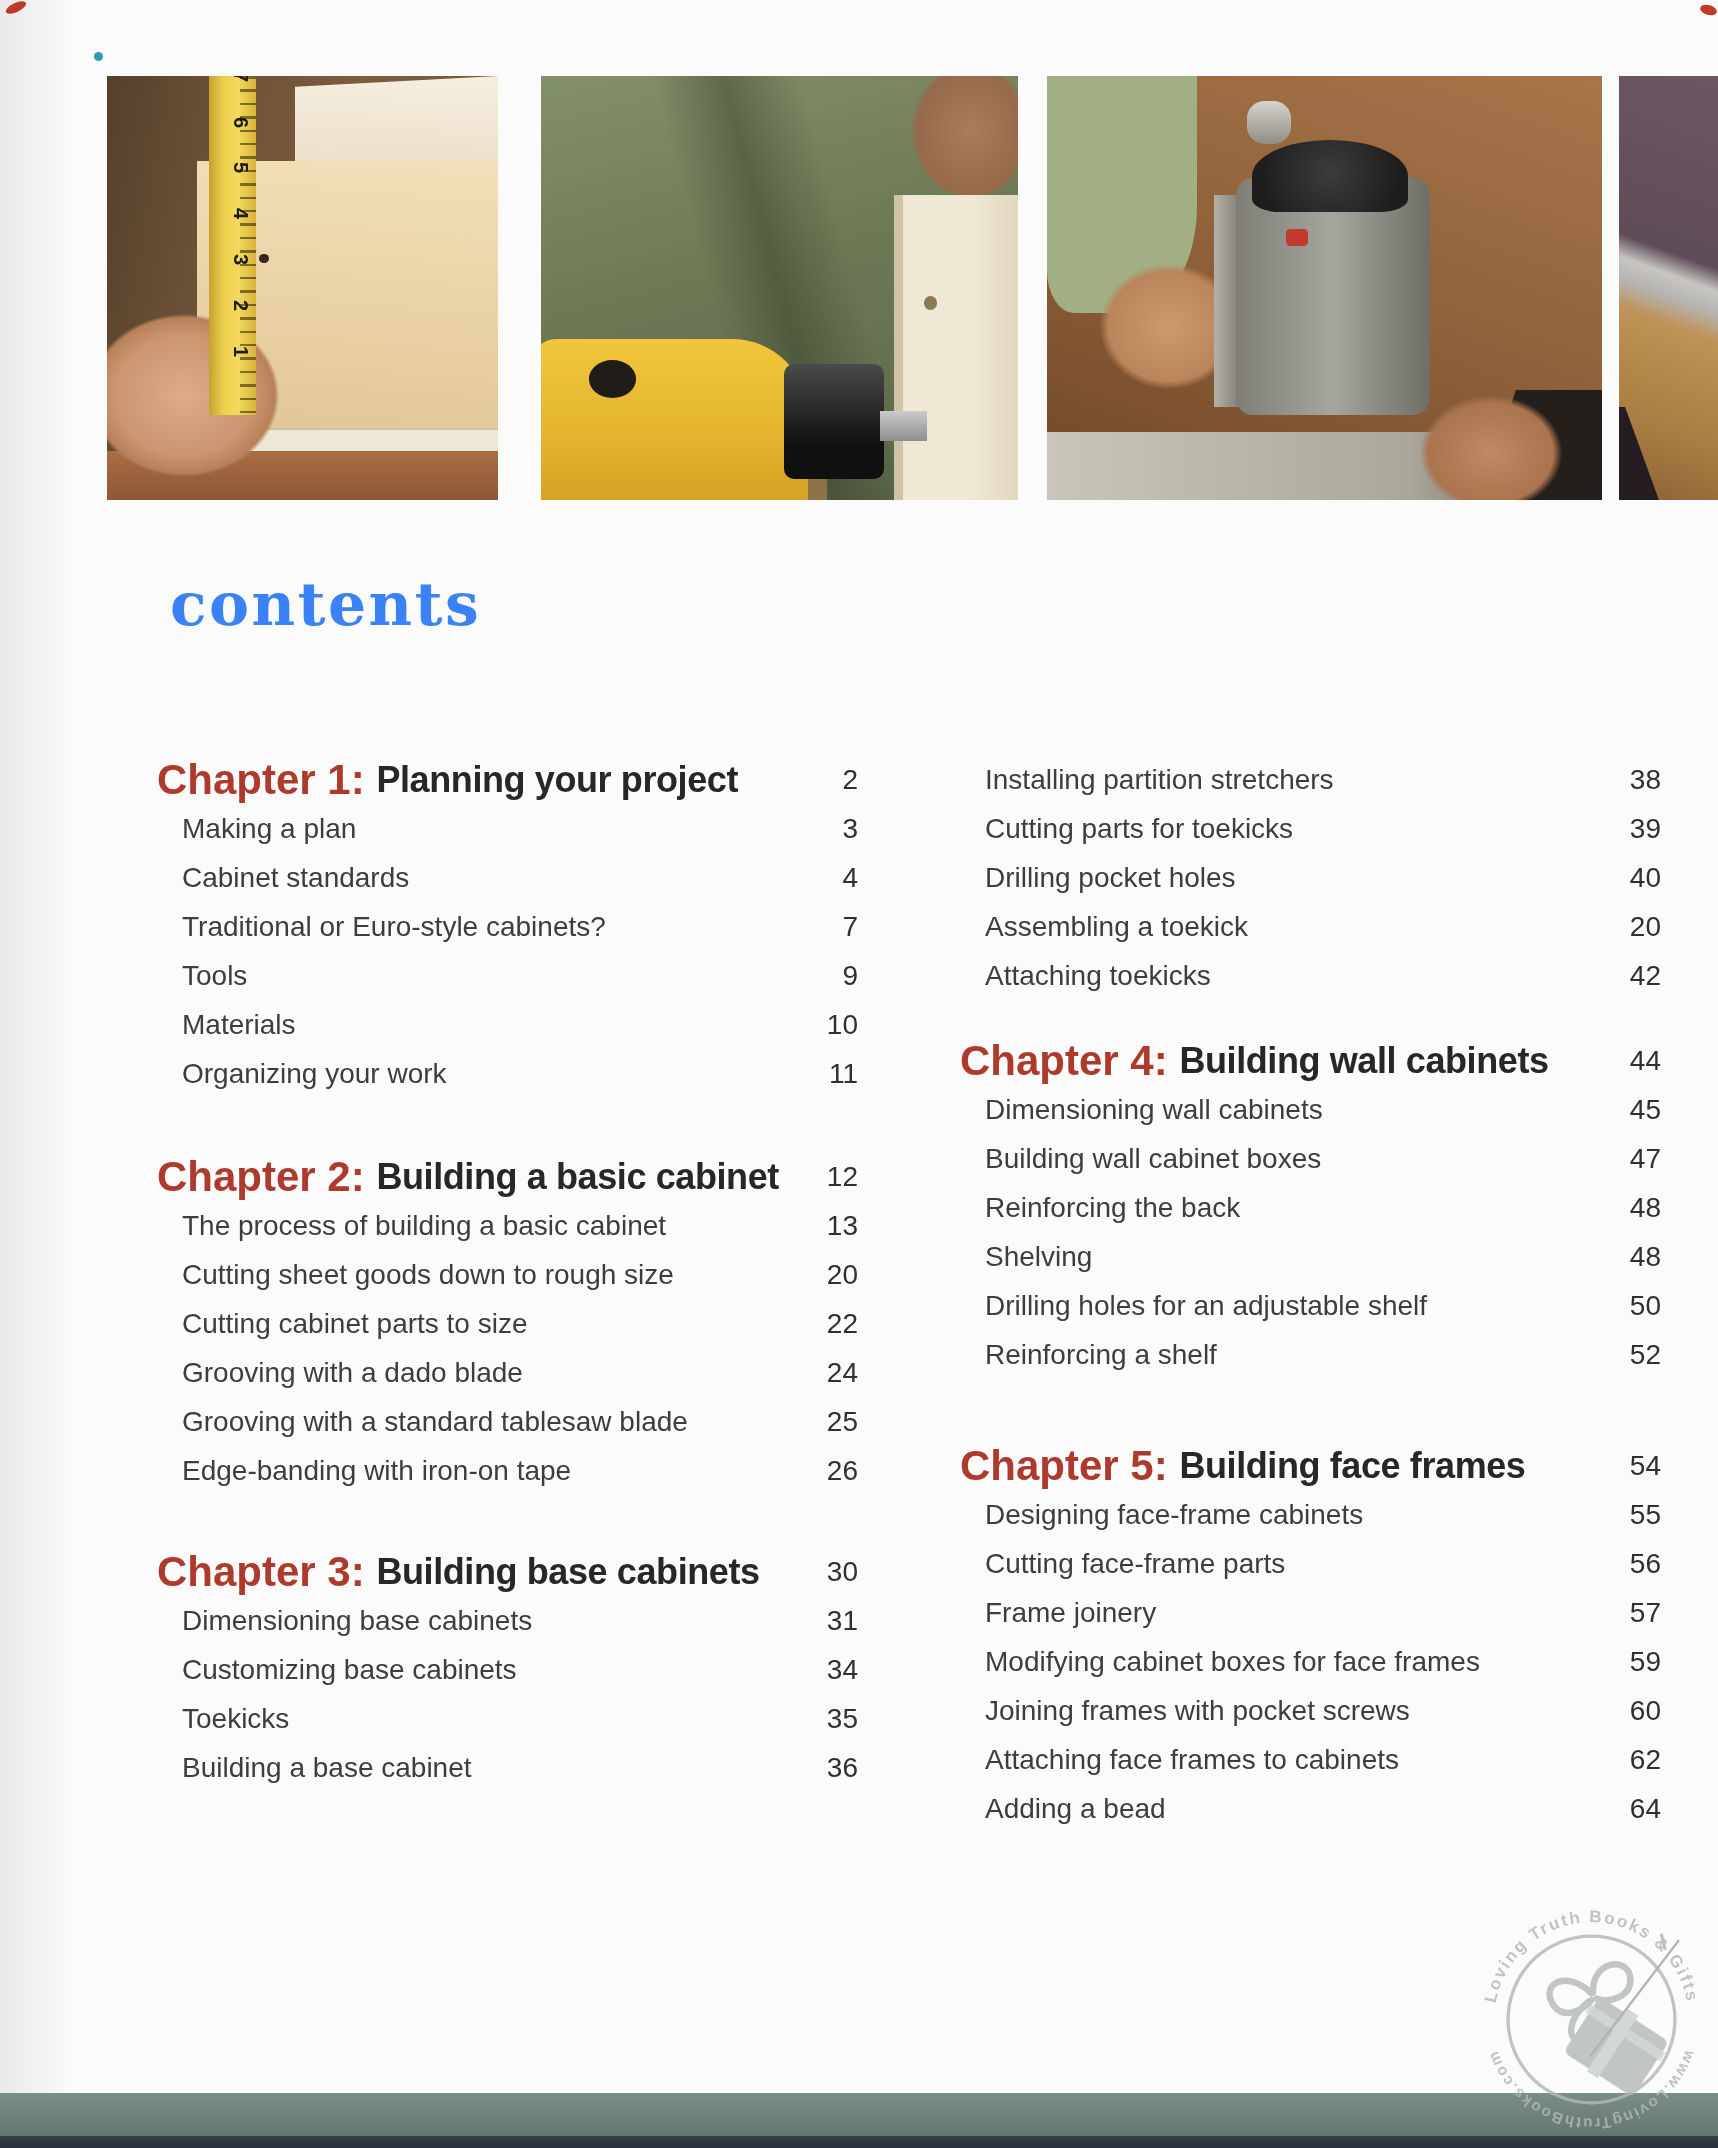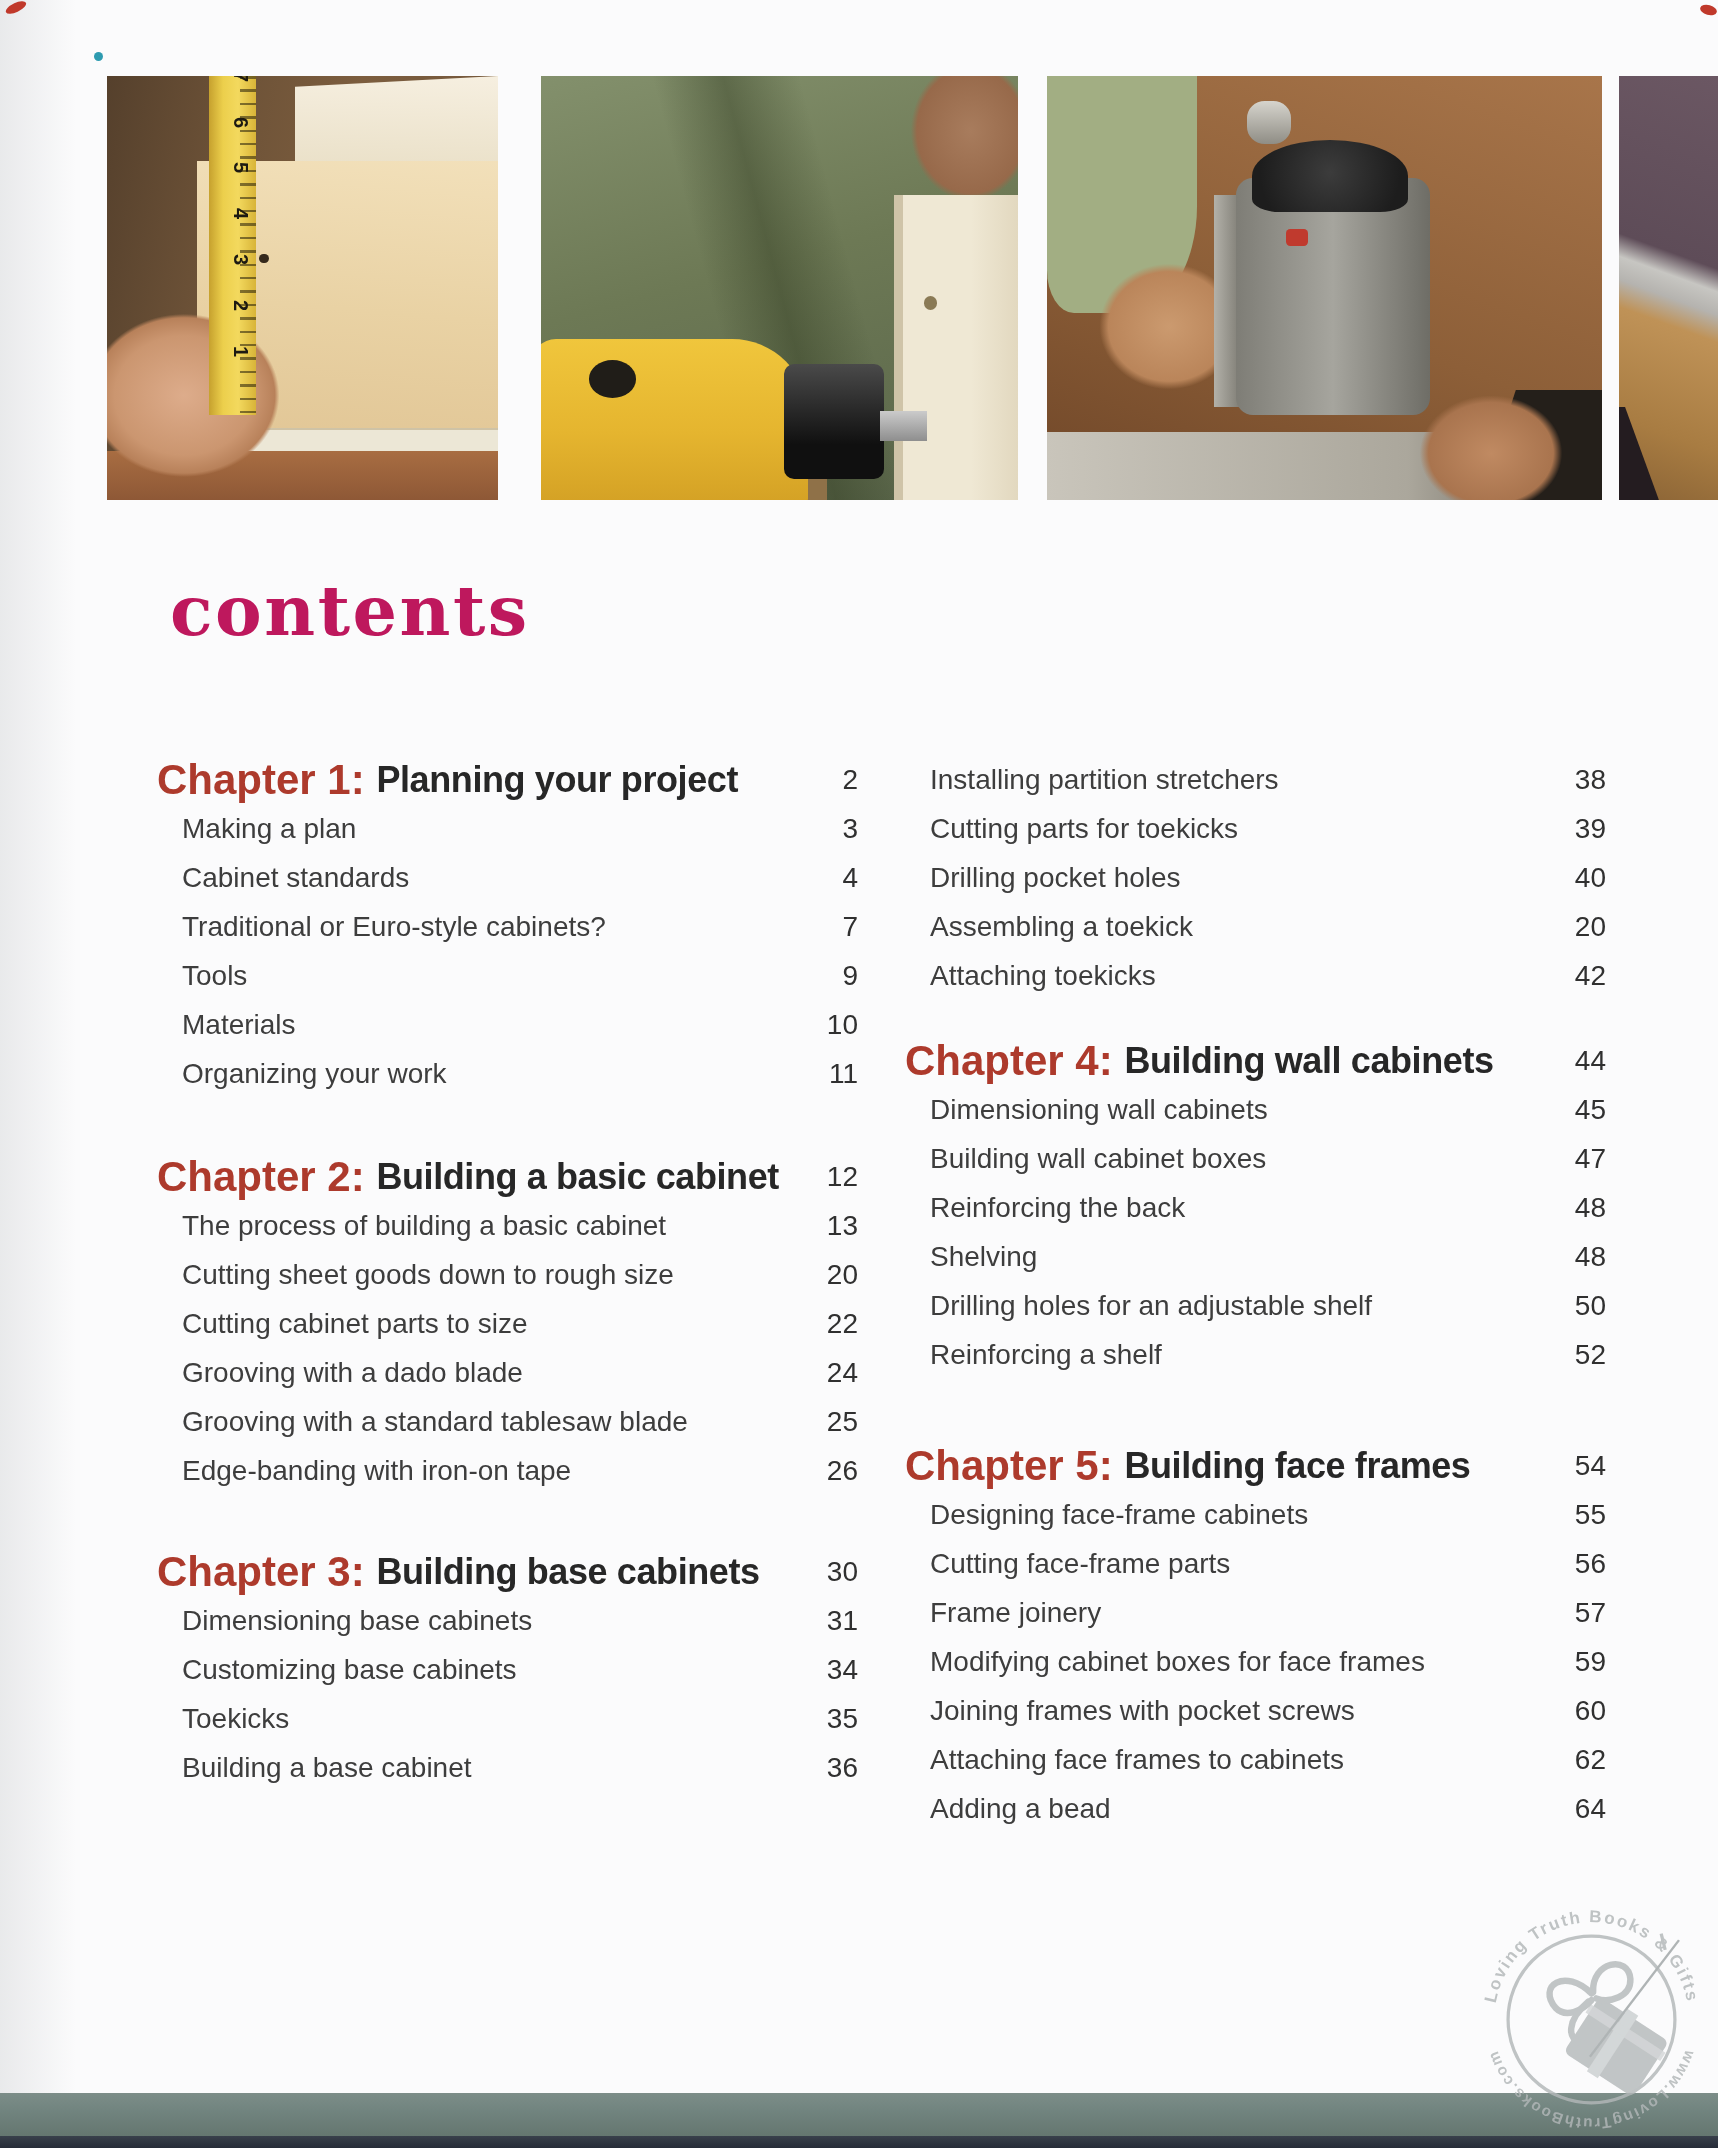--- a/index.html
+++ b/index.html
@@ -72,27 +72,27 @@
   .p3-shadow{right:0;bottom:0;width:22%;height:26%;background:#241f1a;transform:skewX(-18deg);transform-origin:bottom right;}
 
   
   .p4-bg{inset:0;background:linear-gradient(200deg,#6b5763 0%,#5e4c58 42%,#c7c6c2 47%,#b5b3af 52%,#bf9257 58%,#a87c42 82%,#8a6335 100%);}
   .p4-dark{left:0;bottom:0;width:40%;height:22%;background:#241c20;transform:skewX(20deg);transform-origin:bottom left;}
 
   
   .contents-title{
     position:absolute;left:170px;top:569px;z-index:2;
     font-family:"DejaVu Serif",serif;font-weight:bold;
-    font-size:70px;letter-spacing:2.5px;color:#be185d;
+    font-size:60px;letter-spacing:2.5px;color:#3b82f6;
   }
 
   
   .toc-col{position:absolute;top:755px;width:701px;z-index:2;}
   #toc-left-column{left:157px;}
-  #toc-right-column{left:905px;}
+  #toc-right-column{left:960px;}
   .toc-row{display:flex;align-items:center;height:49px;}
   .toc-heading .chapter-label{font-size:42px;font-weight:bold;color:#ad3a2c;white-space:pre;}
   .toc-heading .chapter-title{font-size:36px;font-weight:bold;color:#272727;margin-left:11.7px;letter-spacing:-0.4px;}
   .toc-item .item-label{font-size:28px;color:#3d3d3d;padding-left:25px;}
   .pagenum{margin-left:auto;font-size:28px;color:#303030;min-width:67px;text-align:right;}
 
   
   .footer-band{position:absolute;left:0;right:0;top:2093px;height:44px;z-index:3;
     background:linear-gradient(180deg,#7c8d88 0%,#71847f 40%,#64766f 100%);}
   .footer-dark{position:absolute;left:0;right:0;top:2136px;height:11.7px;z-index:3;

